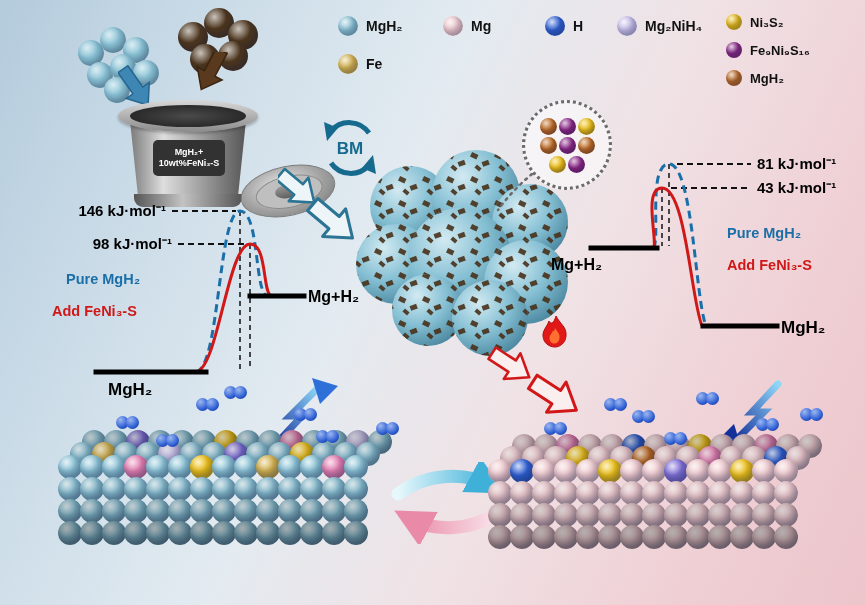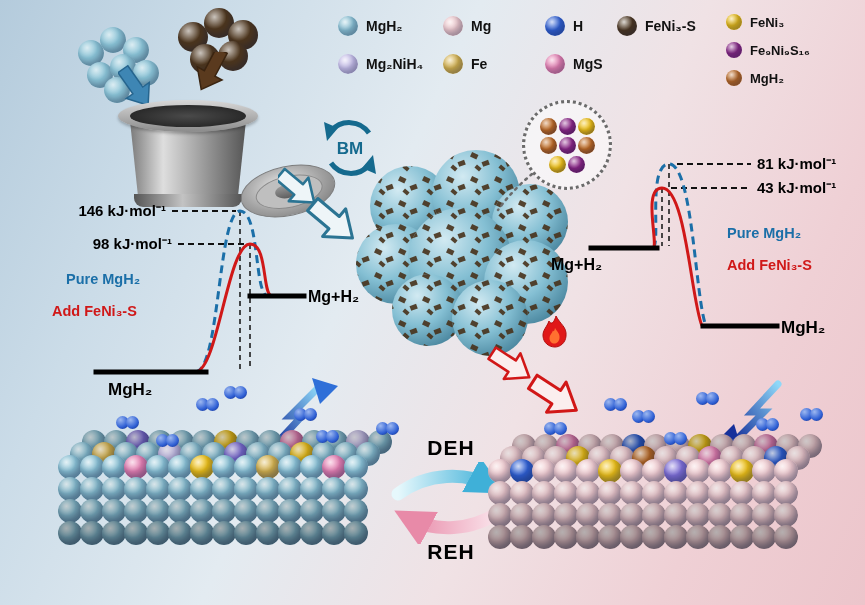--- a/index.html
+++ b/index.html
@@ -98,41 +98,33 @@
     </div>
     <div class="legend-item">
       <span class="swatch" style="--c: #f0c9cd;"></span>
       <span class="legend-label">Mg</span>
     </div>
     <div class="legend-item">
       <span class="swatch" style="--c: #2e5fd4;"></span>
       <span class="legend-label">H</span>
     </div>
     <div class="legend-item">
-      <span class="swatch" style="--c: #4c351d;"></span>
-      <span class="legend-label">FeNi₃-S</span>
-    </div>
-    <div class="legend-item">
       <span class="swatch" style="--c: #c9c0ec;"></span>
       <span class="legend-label">Mg₂NiH₄</span>
     </div>
     <div class="legend-item">
       <span class="swatch" style="--c: #d7b34a;"></span>
       <span class="legend-label">Fe</span>
     </div>
-    <div class="legend-item">
-      <span class="swatch" style="--c: #e87fb2;"></span>
-      <span class="legend-label">MgS</span>
-    </div>
   </div>
 
   <div class="legend-side">
     <div class="legend-item">
       <span class="swatch" style="--c: #efc011;"></span>
-      <span class="legend-label">FeNi₃</span>
+      <span class="legend-label">Ni₃S₂</span>
     </div>
     <div class="legend-item">
       <span class="swatch" style="--c: #8b2586;"></span>
       <span class="legend-label">Fe₉Ni₉S₁₆</span>
     </div>
     <div class="legend-item">
       <span class="swatch" style="--c: #bf6a21;"></span>
       <span class="legend-label">MgH₂</span>
     </div>
   </div>
@@ -157,20 +149,24 @@
   <svg class="abs" style="left:118px;top:52px" width="150" height="75">
     <path d="M0,10 L26,10 L26,2 L44,16 L26,30 L26,22 L0,22 Z" transform="translate(18,8) rotate(55)" fill="#3e86b4" stroke="#26658e" stroke-width="1.5"></path>
     <path d="M0,10 L26,10 L26,2 L44,16 L26,30 L26,22 L0,22 Z" transform="translate(118,6) rotate(118)" fill="#5a3a1e" stroke="#3a2410" stroke-width="1.5"></path>
   </svg>
 
   <div id="jar" class="abs">
     <div class="jar-body"></div>
     <div class="jar-foot"></div>
     <div class="jar-rim"></div>
     <div class="jar-mouth"></div>
+    <div class="jar-label">
+      <span>MgH₂+</span>
+      <span>10wt%FeNi₃-S</span>
+    </div>
   </div>
   <div id="lid" class="abs">
     <div class="lid-ring"></div>
     <div class="lid-knob"></div>
   </div>
 
   <svg class="abs" style="left:316px;top:114px" width="68" height="68" viewBox="0 0 68 68">
     <path d="M53,19 A24,24 0 0 0 15,17" fill="none" stroke="#156a8e" stroke-width="5"></path>
     <polygon points="8,8 22,14 11,27" fill="#156a8e"></polygon>
     <path d="M15,49 A24,24 0 0 0 53,51" fill="none" stroke="#156a8e" stroke-width="5"></path>
@@ -516,36 +512,34 @@
     <defs>
       <linearGradient id="zgr" x1="1" y1="0" x2="0" y2="1">
         <stop offset="0" stop-color="#8fd8f8"></stop>
           <stop offset="1" stop-color="#16309a"></stop>
       </linearGradient>
     </defs>
     <polyline points="78,6 52,34 64,34 36,62" fill="none" stroke="url(#zgr)" stroke-width="7" stroke-linecap="round"></polyline>
     <polygon points="42,72 16,64 34,46" fill="#16309a"></polygon>
   </svg>
 
-  <div id="cycle-label-deh">DEH</div>
   <svg class="abs" style="left:386px;top:462px" width="130" height="82">
     <defs>
       <linearGradient id="gcy" x1="0" y1="0" x2="1" y2="0">
         <stop offset="0" stop-color="#e6f8fc"></stop>
           <stop offset="1" stop-color="#3fb0d8"></stop>
       </linearGradient>
       <linearGradient id="gpk" x1="1" y1="0" x2="0" y2="0">
         <stop offset="0" stop-color="#fbe9ef"></stop>
           <stop offset="1" stop-color="#e88aa8"></stop>
       </linearGradient>
       <marker id="mcy" viewBox="0 0 10 10" refX="6" refY="5" markerWidth="3" markerHeight="3" orient="auto">
         <path d="M0,0 L10,5 L0,10 Z" fill="#3fb0d8"></path>
       </marker>
       <marker id="mpk" viewBox="0 0 10 10" refX="6" refY="5" markerWidth="3" markerHeight="3" orient="auto">
         <path d="M0,0 L10,5 L0,10 Z" fill="#e88aa8"></path>
       </marker>
     </defs>
     <path d="M12,32 C42,10 80,10 106,24" fill="none" stroke="url(#gcy)" stroke-width="13" stroke-linecap="round" marker-end="url(#mcy)"></path>
     <path d="M116,48 C86,70 48,70 22,56" fill="none" stroke="url(#gpk)" stroke-width="13" stroke-linecap="round" marker-end="url(#mpk)"></path>
   </svg>
-  <div id="cycle-label-reh">REH</div>
 
 </div>
 
 </body></html>

